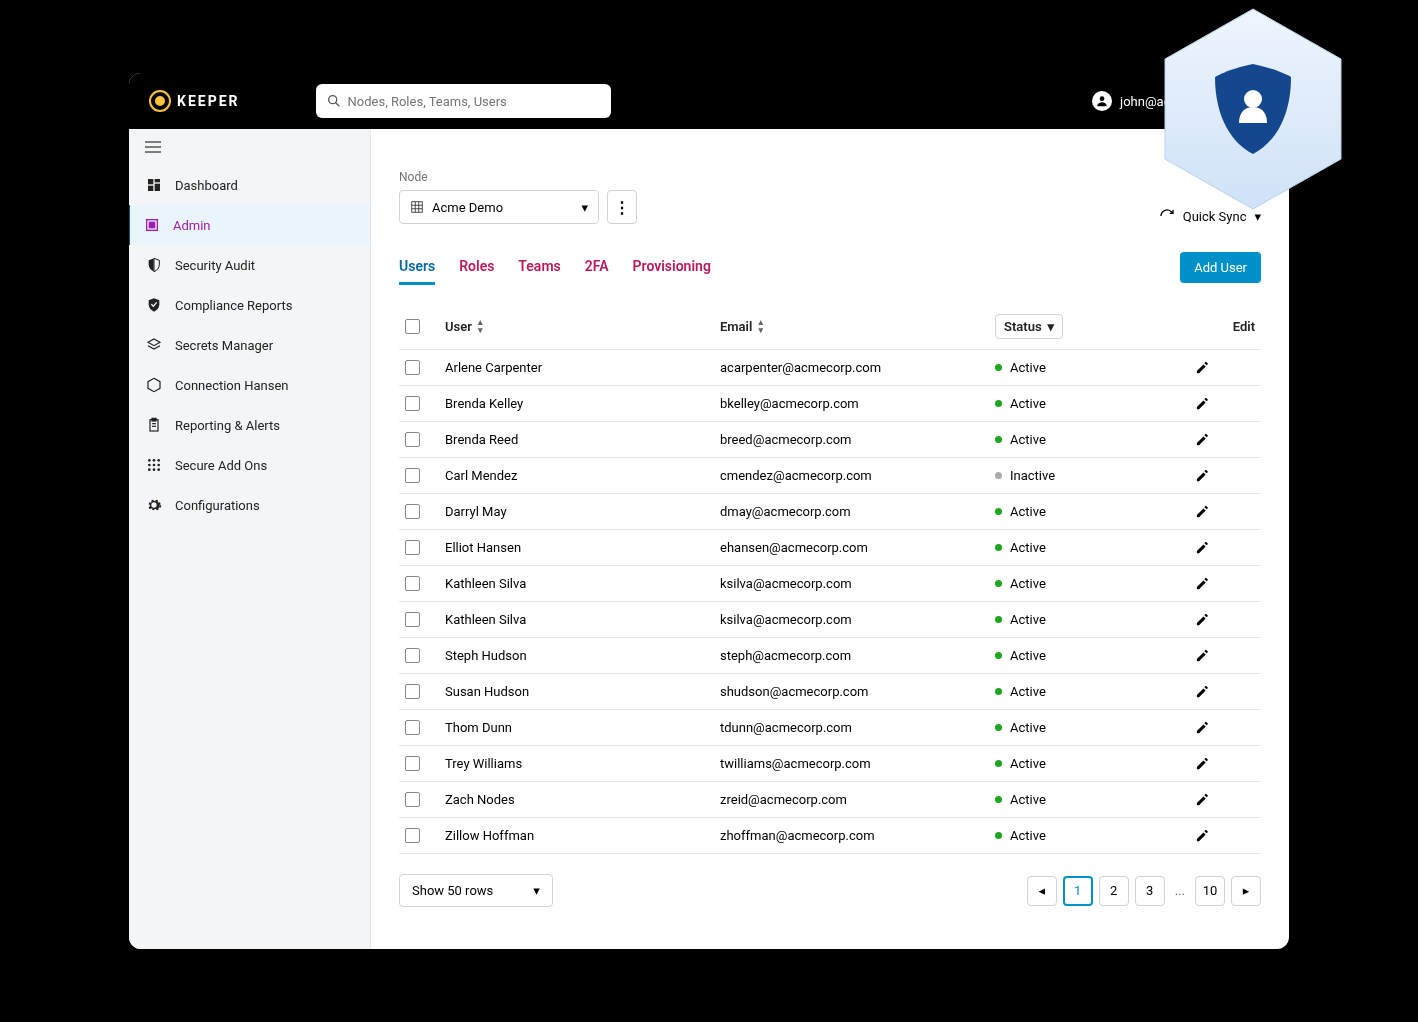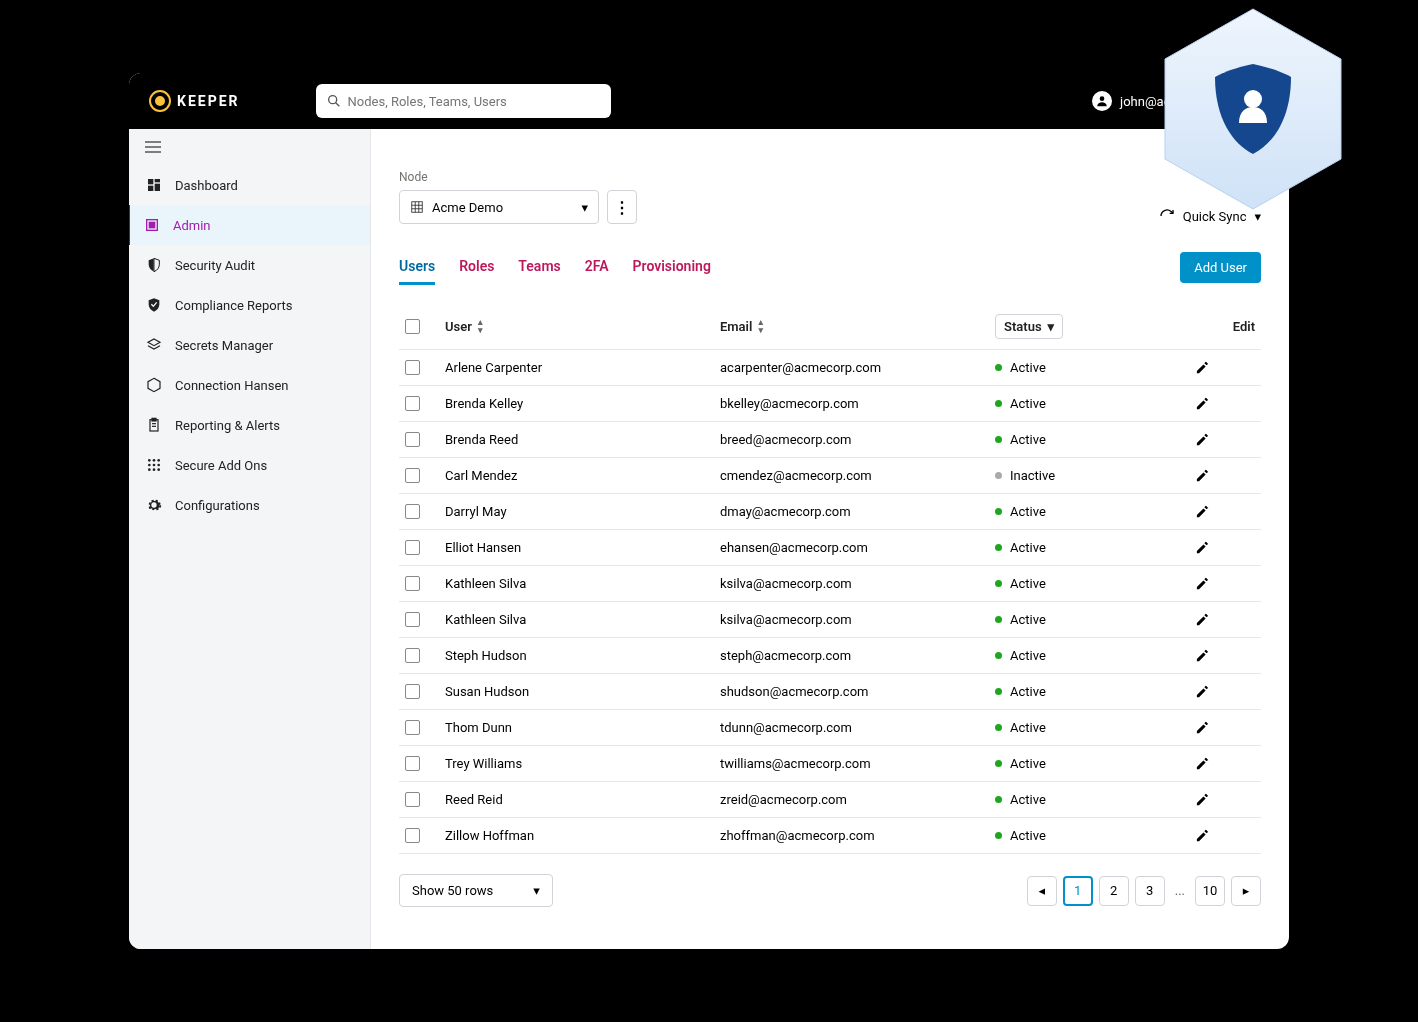--- a/index.html
+++ b/index.html
@@ -450,21 +450,21 @@
                 <span>Active</span>
               </div>
               <div class="edit-cell"><span><svg width="15" height="15" viewBox="0 0 24 24" fill="#000">
                     <path d="M3 17.5V21h3.5L17 10.5l-3.5-3.5L3 17.5zM20.7 7.3a1 1 0 0 0 0-1.4l-2.6-2.6a1 1 0 0 0-1.4 0L15 5l3.5 3.5 2.2-2.2z"></path>
                   </svg></span></div>
             </div>
             <div class="trow">
               <div>
                 <div class="checkbox"></div>
               </div>
-              <div>Reed Reid</div>
+              <div>Zach Nodes</div>
               <div>zreid@acmecorp.com</div>
               <div class="status-cell">
                 <span class="dot active"></span>
                 <span>Active</span>
               </div>
               <div class="edit-cell"><span><svg width="15" height="15" viewBox="0 0 24 24" fill="#000">
                     <path d="M3 17.5V21h3.5L17 10.5l-3.5-3.5L3 17.5zM20.7 7.3a1 1 0 0 0 0-1.4l-2.6-2.6a1 1 0 0 0-1.4 0L15 5l3.5 3.5 2.2-2.2z"></path>
                   </svg></span></div>
             </div>
             <div class="trow">

